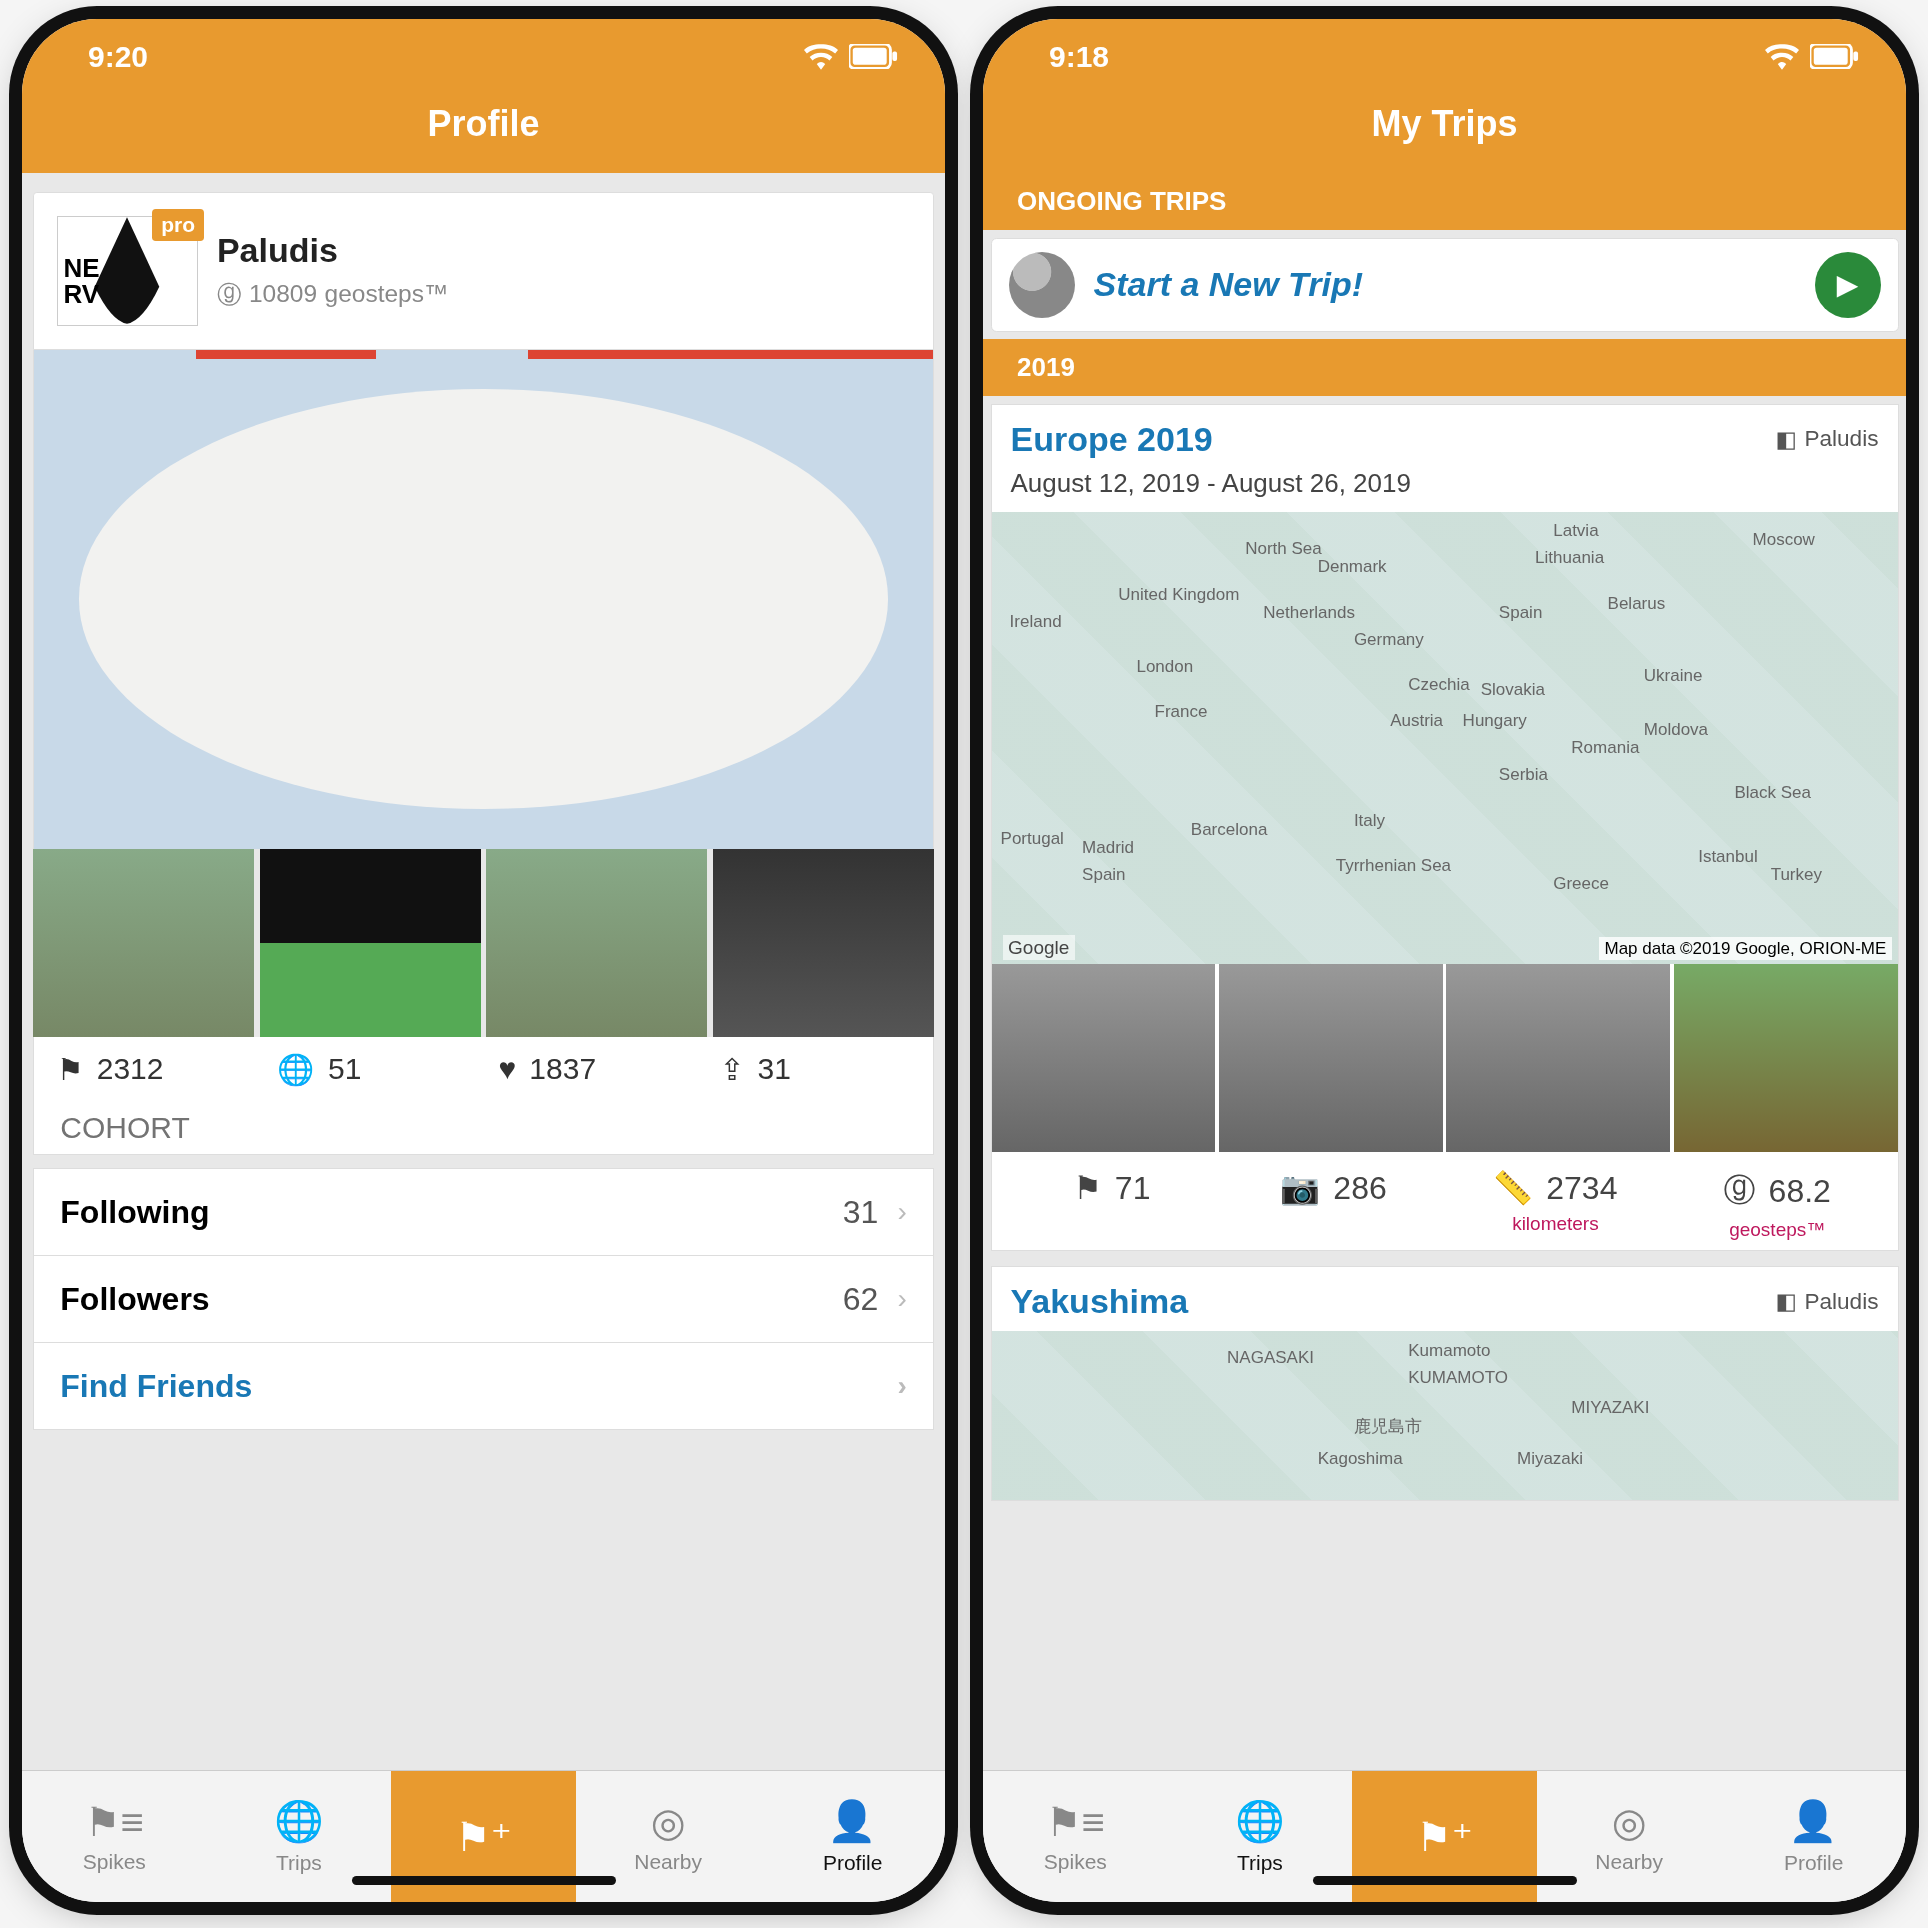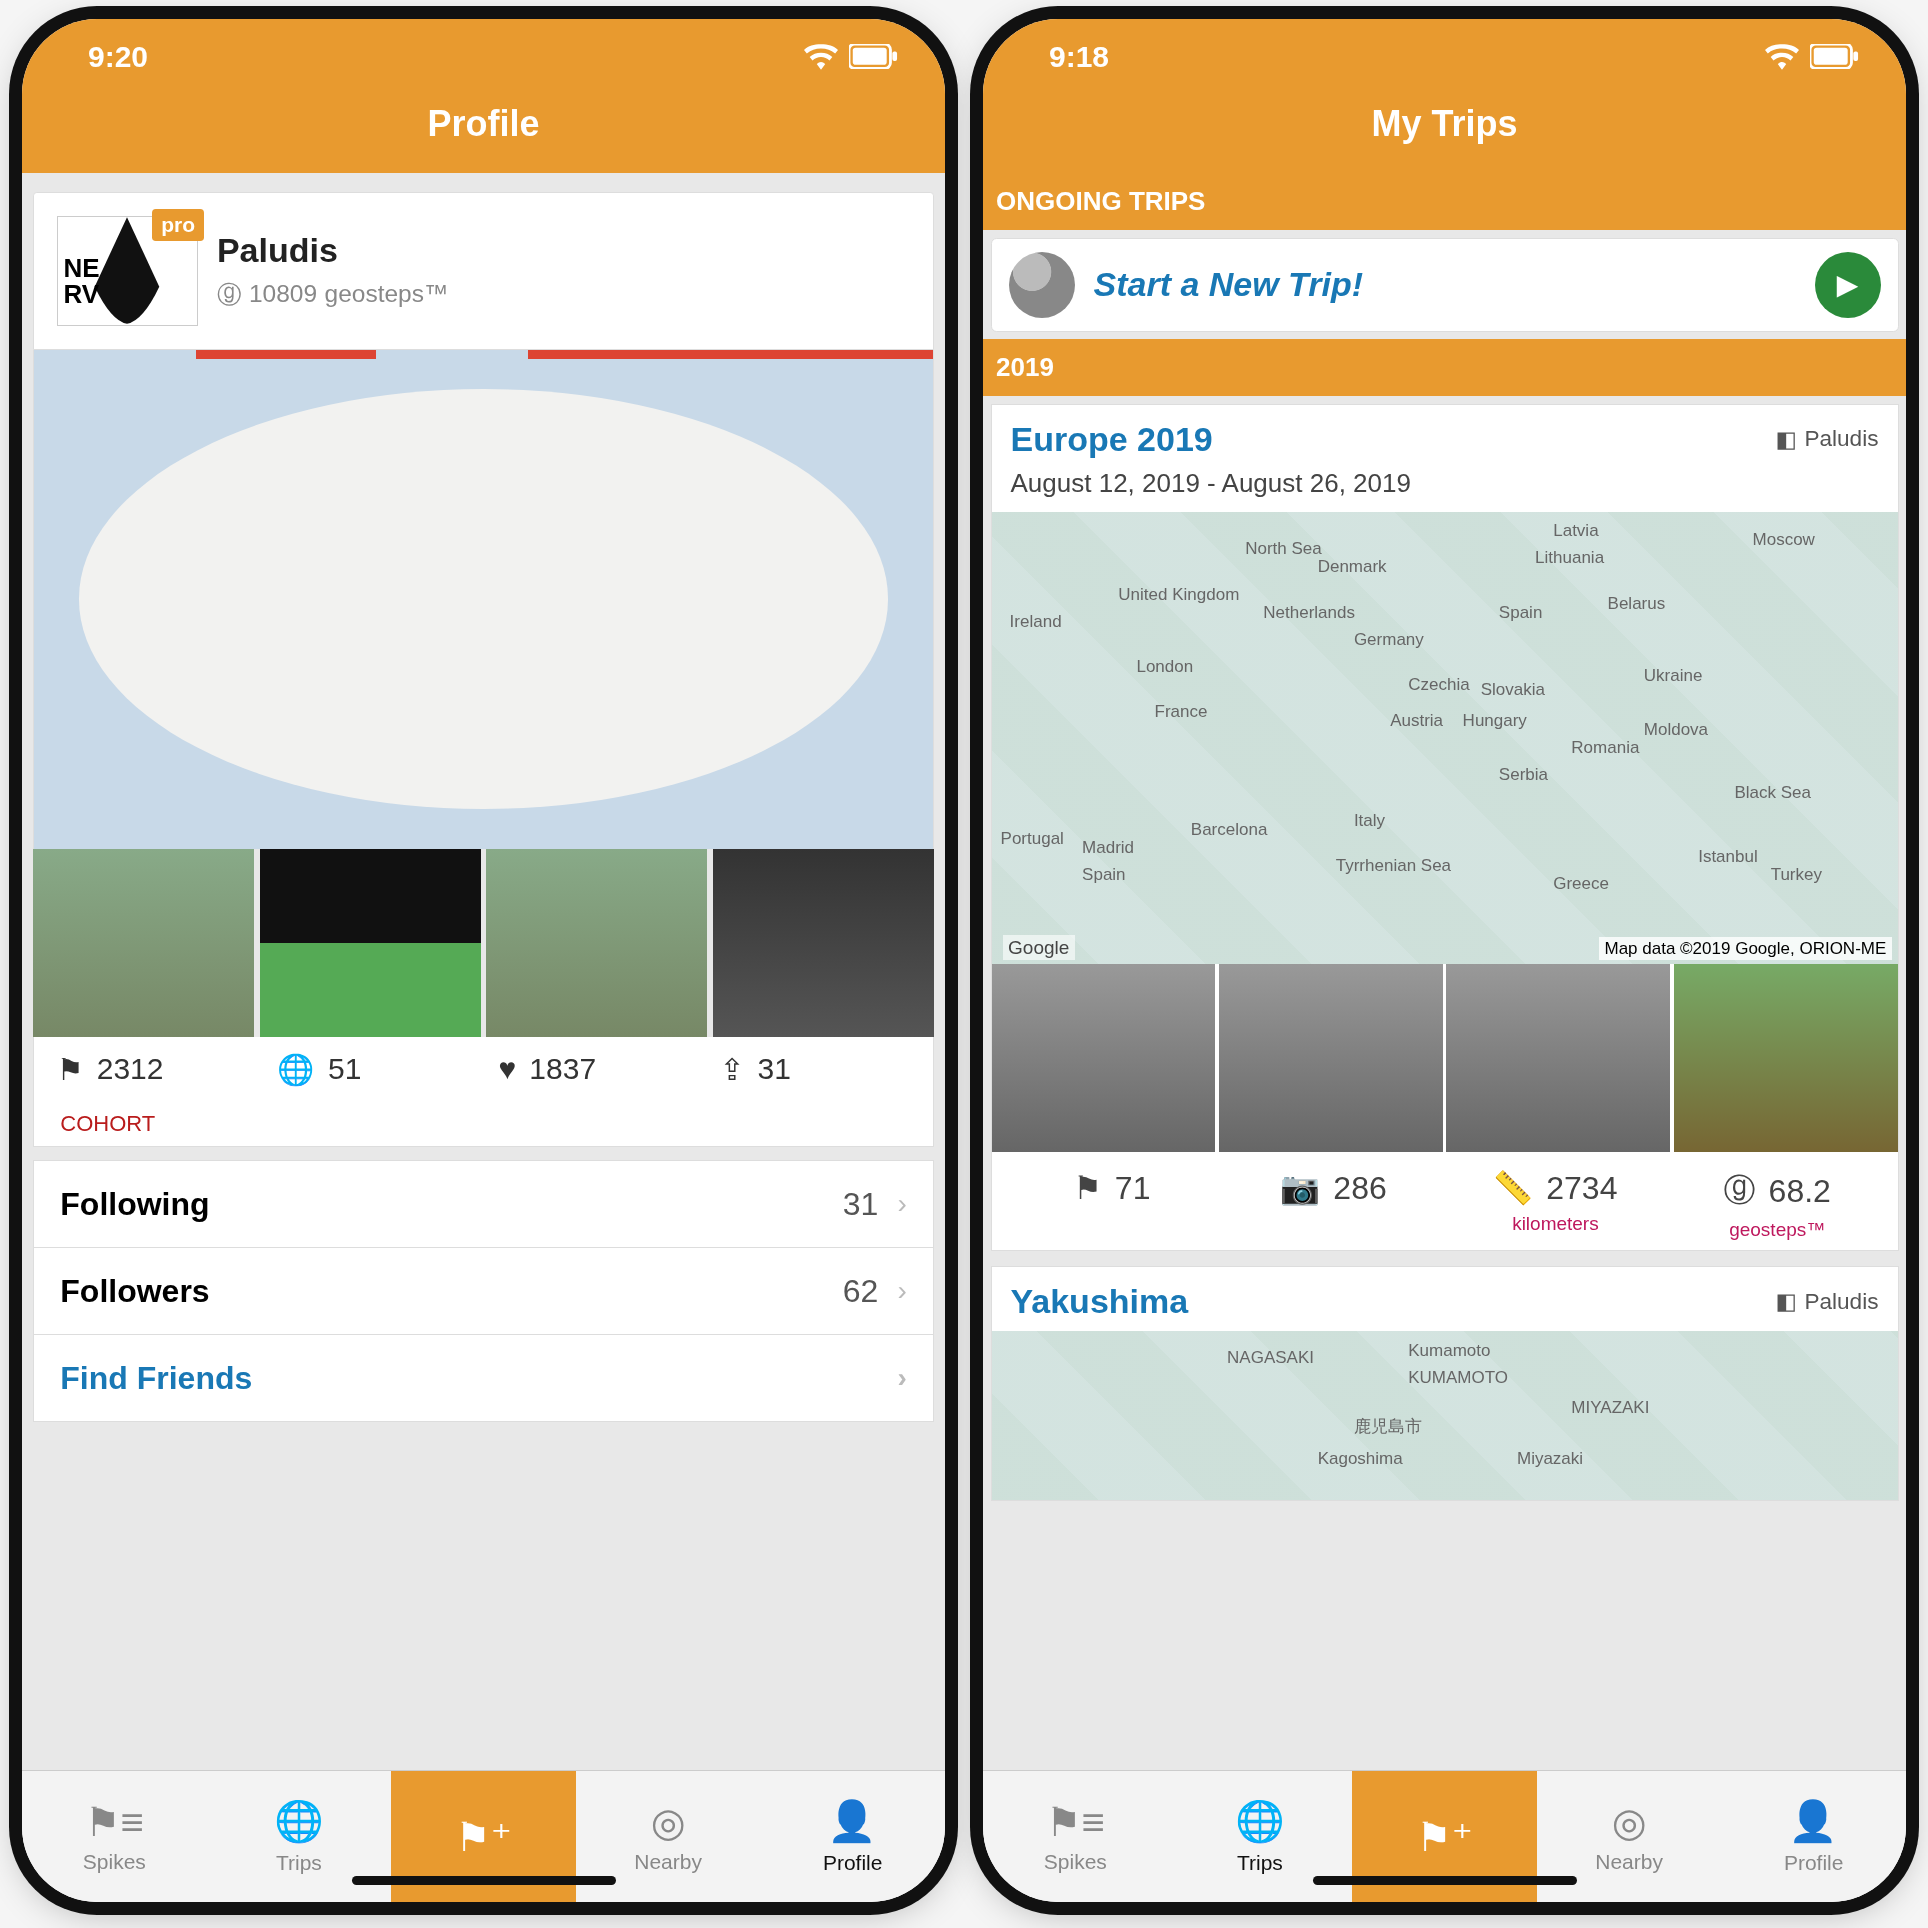--- a/index.html
+++ b/index.html
@@ -102,39 +102,39 @@
   .redbar { position:absolute; top:0; height:9.4px; background:#d43; }
   .photo-strip { display:flex; margin:0 11.3px; gap:5.6px; height:188px; }
   .photo-strip > div { flex:1; background:linear-gradient(#8a8,#786); }
 
   .statsrow {
     background:#fff; margin:0 11.3px; display:flex; padding:15px 7.5px;
     border-left:0.9px solid #ddd; border-right:0.9px solid #ddd;
   }
   .stat { flex:1; display:flex; align-items:center; gap:13px; font-size:30px; color:#333; padding-left:15px;}
   .section-label {
-    color:#b91c1c; font-size:22px; padding:9.4px 26px;
+    color:#737373; font-size:30px; padding:9.4px 26px;
     background:#fff; margin:0 11.3px; border:0.9px solid #ddd; border-top:0;
   }
   .section-standalone { background:transparent; border:0; padding:28px 26px 9.4px;}
   .listrow {
     background:#fff; margin:0 11.3px; display:flex; justify-content:space-between;
     align-items:center; padding:24.5px 26px; border:0.9px solid #ddd; border-top:0;
     font-size:32px;
   }
   .listrow:first-of-type { border-top:0.9px solid #ddd; margin-top:13px;}
   .listrow .chev { color:#bbb; font-size:28px; margin-left:19px;}
   .listrow .right { display:flex; align-items:center; color:#555;}
   .listrow.link { color:#1978b5; font-weight:600;}
   .listrow .label { font-weight:600; }
 
   
   .section-bar {
     background:#e89a2f; color:#fff; font-weight:600; font-size:26px;
-    padding:13px 13px;
+    padding:13px 34px;
   }
   .newtrip {
     background:#fff; margin:7.5px; border:0.9px solid #ddd; border-radius:5.6px;
     display:flex; align-items:center; padding:13px 17px; gap:19px;
   }
   .newtrip-title { color:#1978b5; font-size:34px; font-weight:700; font-style:italic; flex:1;}
   .play-btn {
     width:66px; height:66px; border-radius:50%; background:#2a8a3a;
     display:flex; align-items:center; justify-content:center; color:#fff; font-size:28px;
   }

